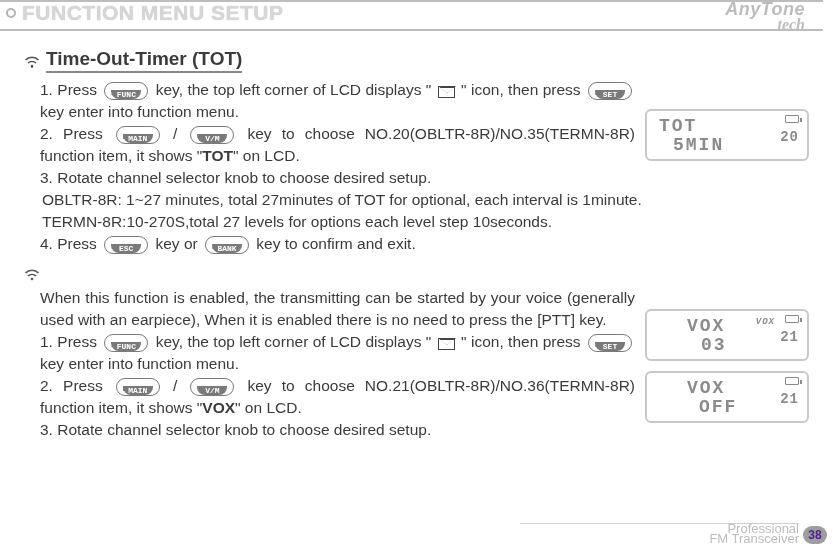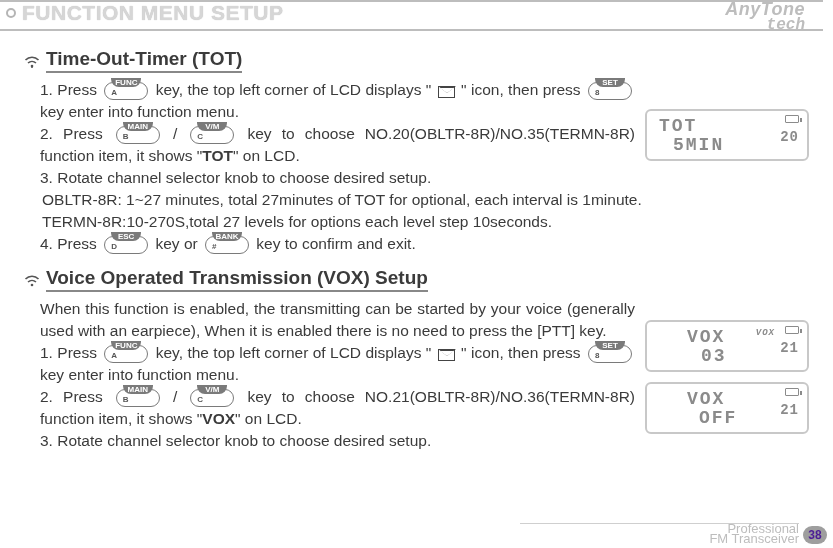--- a/index.html
+++ b/index.html
@@ -15,21 +15,21 @@
   .content { padding: 14px 24px 0 24px; }
   .sect-head { display: flex; align-items: center; gap: 6px; margin-bottom: 6px; }
   .wifi { width: 16px; height: 14px; }
   .sect-title { font-size: 19px; font-weight: 700; border-bottom: 2px solid #888; padding-bottom: 1px; display: inline-block; }
   .body-text { font-size: 15.5px; line-height: 22px; text-align: justify; }
   .indent { margin-left: 16px; }
   .step { margin-left: 16px; }
   .step-inner { margin-left: 18px; }
   .key { display: inline-block; vertical-align: middle; width: 44px; height: 18px; border: 1.4px solid #7a7a7a; border-radius: 10px; position: relative; background: #fff; margin: 0 3px; }
   .key .sub { position: absolute; left: 6px; top: -1px; font-size: 8px; font-weight: 700; color: #555; }
-  .key .main { position: absolute; left: 6px; bottom: 12px; font-size: 8px; font-weight: 700; color: #fff; background:#7a7a7a; border-radius: 0 0 8px 8px; width: calc(100% - 12px); left:6px; text-align:center; height:9px; line-height:9px; }
+  .key .main { position: absolute; left: 6px; bottom: 0; font-size: 8px; font-weight: 700; color: #fff; background:#7a7a7a; border-radius: 0 0 8px 8px; width: calc(100% - 12px); left:6px; text-align:center; height:9px; line-height:9px;font-family:Liberation Mono, monospace; }
   .key.set .sub { font-size: 8px; }
   .key.hash .main { background:#7a7a7a; }
   .mail { display: inline-block; vertical-align: middle; width: 17px; height: 12px; border: 1.6px solid #444; position: relative; top: 1px; margin: 0 2px; }
   .mail::before { content: ""; position: absolute; left: -1px; top: -1px; width: 0; height: 0; border-left: 9.5px solid transparent; border-right: 9.5px solid transparent; border-top: 7px solid #444; }
   .mail::after { content:""; position:absolute; left:1px; top:1px; width:0; height:0; border-left:7.5px solid transparent; border-right:7.5px solid transparent; border-top:5px solid #fff; }
   .lcd-box { width: 164px; border: 2px solid #c8c8c8; border-radius: 6px; padding: 6px 8px 4px 12px; font-family: 'Courier New', monospace; font-weight: 700; color: #8b8b8b; position: relative; background:#fff; }
   .lcd-box .l1 { font-size: 18px; letter-spacing: 2px; line-height: 18px; }
   .lcd-box .l2 { font-size: 18px; letter-spacing: 2px; margin-left: 14px; line-height: 20px; }
   .lcd-box .bat { position: absolute; right: 8px; top: 4px; width: 14px; height: 8px; border: 1.4px solid #8b8b8b; border-radius: 1px; }
   .lcd-box .bat::after { content:""; position:absolute; right:-4px; top:1.5px; width:2px; height:4px; background:#8b8b8b; }
@@ -47,21 +47,21 @@
 </style>
 </head>
 <body>
 <div class="page">
 
 <div class="header">
   <div class="dot"></div>
   <div class="header-title"><span>FUNCTION MENU SETUP</span></div>
   <div class="brand">
     <span class="anytone">AnyTone</span>
-    <div class="tech" style="text-align:right; margin-top:-4px;font-family:Liberation Mono, monospace;">tech</div>
+    <div class="tech" style="text-align:right; margin-top:-4px;">tech</div>
   </div>
   <div class="header-rule"></div>
 </div>
 
 <div class="content">
 
   <div class="sect-head">
     <svg class="wifi" viewBox="0 0 16 14">
           <path d="M8 13 L8 13" stroke="#555" stroke-width="2" stroke-linecap="round"></path>
           <path d="M4 9 A6 6 0 0 1 12 9" fill="none" stroke="#555" stroke-width="1.6"></path>
@@ -109,21 +109,20 @@
     </div>
     <div class="clear"></div>
   </div>
 
   <div class="sect-head section2">
     <svg class="wifi" viewBox="0 0 16 14">
           <path d="M4 9 A6 6 0 0 1 12 9" fill="none" stroke="#555" stroke-width="1.6"></path>
           <path d="M1.5 6 A9 9 0 0 1 14.5 6" fill="none" stroke="#555" stroke-width="1.6"></path>
           <circle cx="8" cy="12" r="1.3" fill="#555"></circle>
         </svg>
-    <span class="sect-title">Voice Operated Transmission (VOX) Setup</span>
   </div>
 
   <div class="body-text">
     <div class="stack-r" style="margin-top:22px;">
       <div class="lcd-box">
         <div class="voxtag">VOX</div>
         <div class="bat"></div>
         <div class="num">21</div>
         <div class="l1" style="margin-left:28px;">VOX</div>
         <div class="l2" style="margin-left:42px;">03</div>

